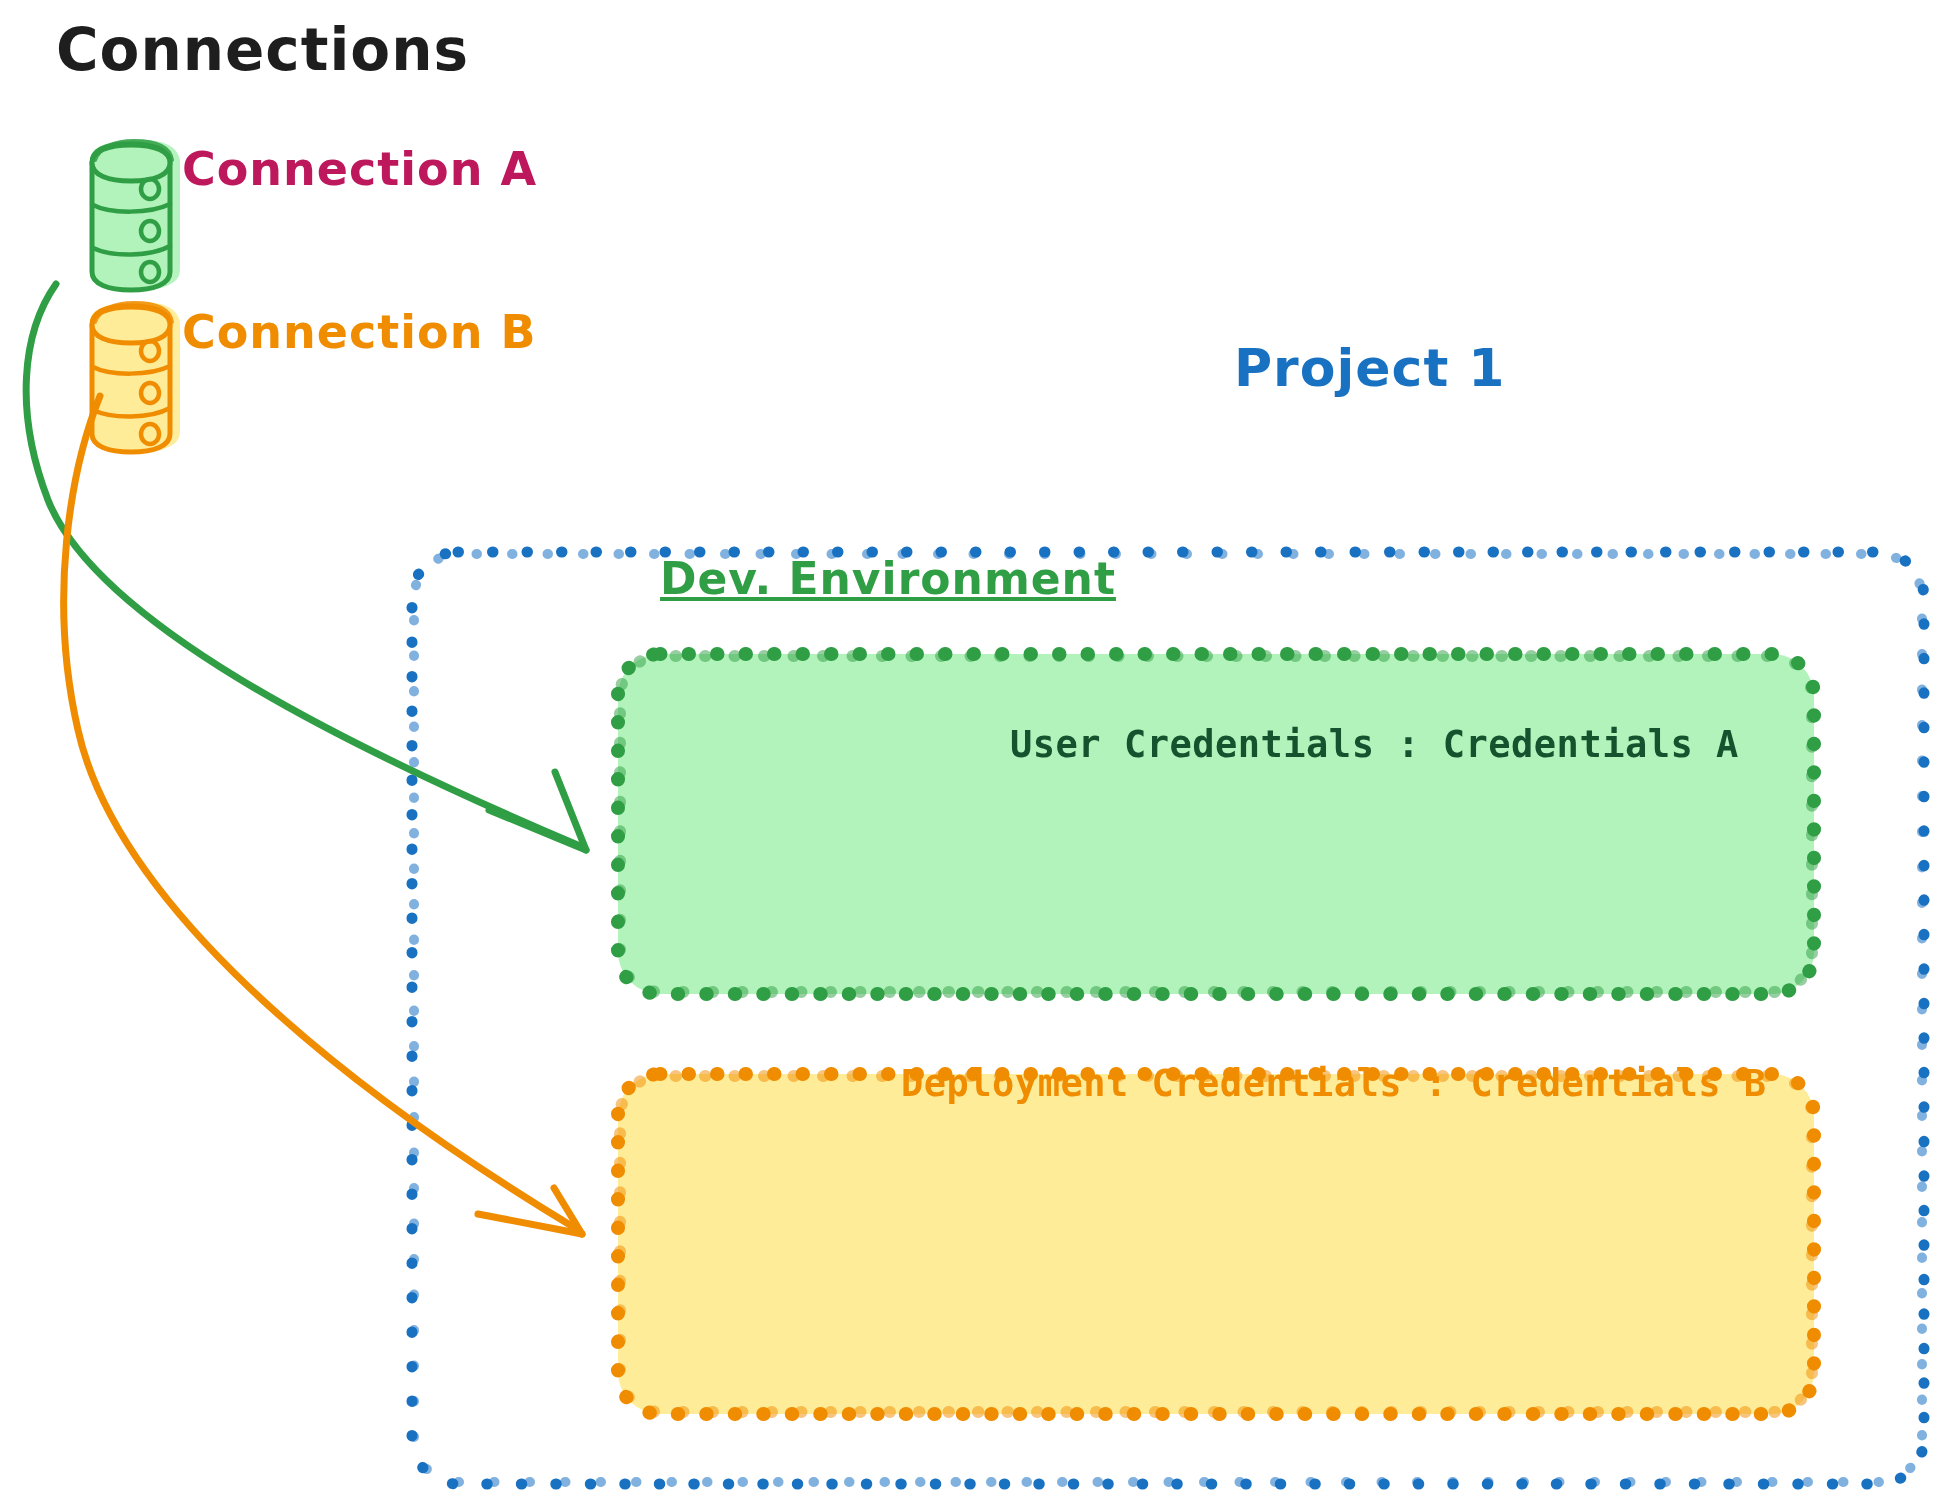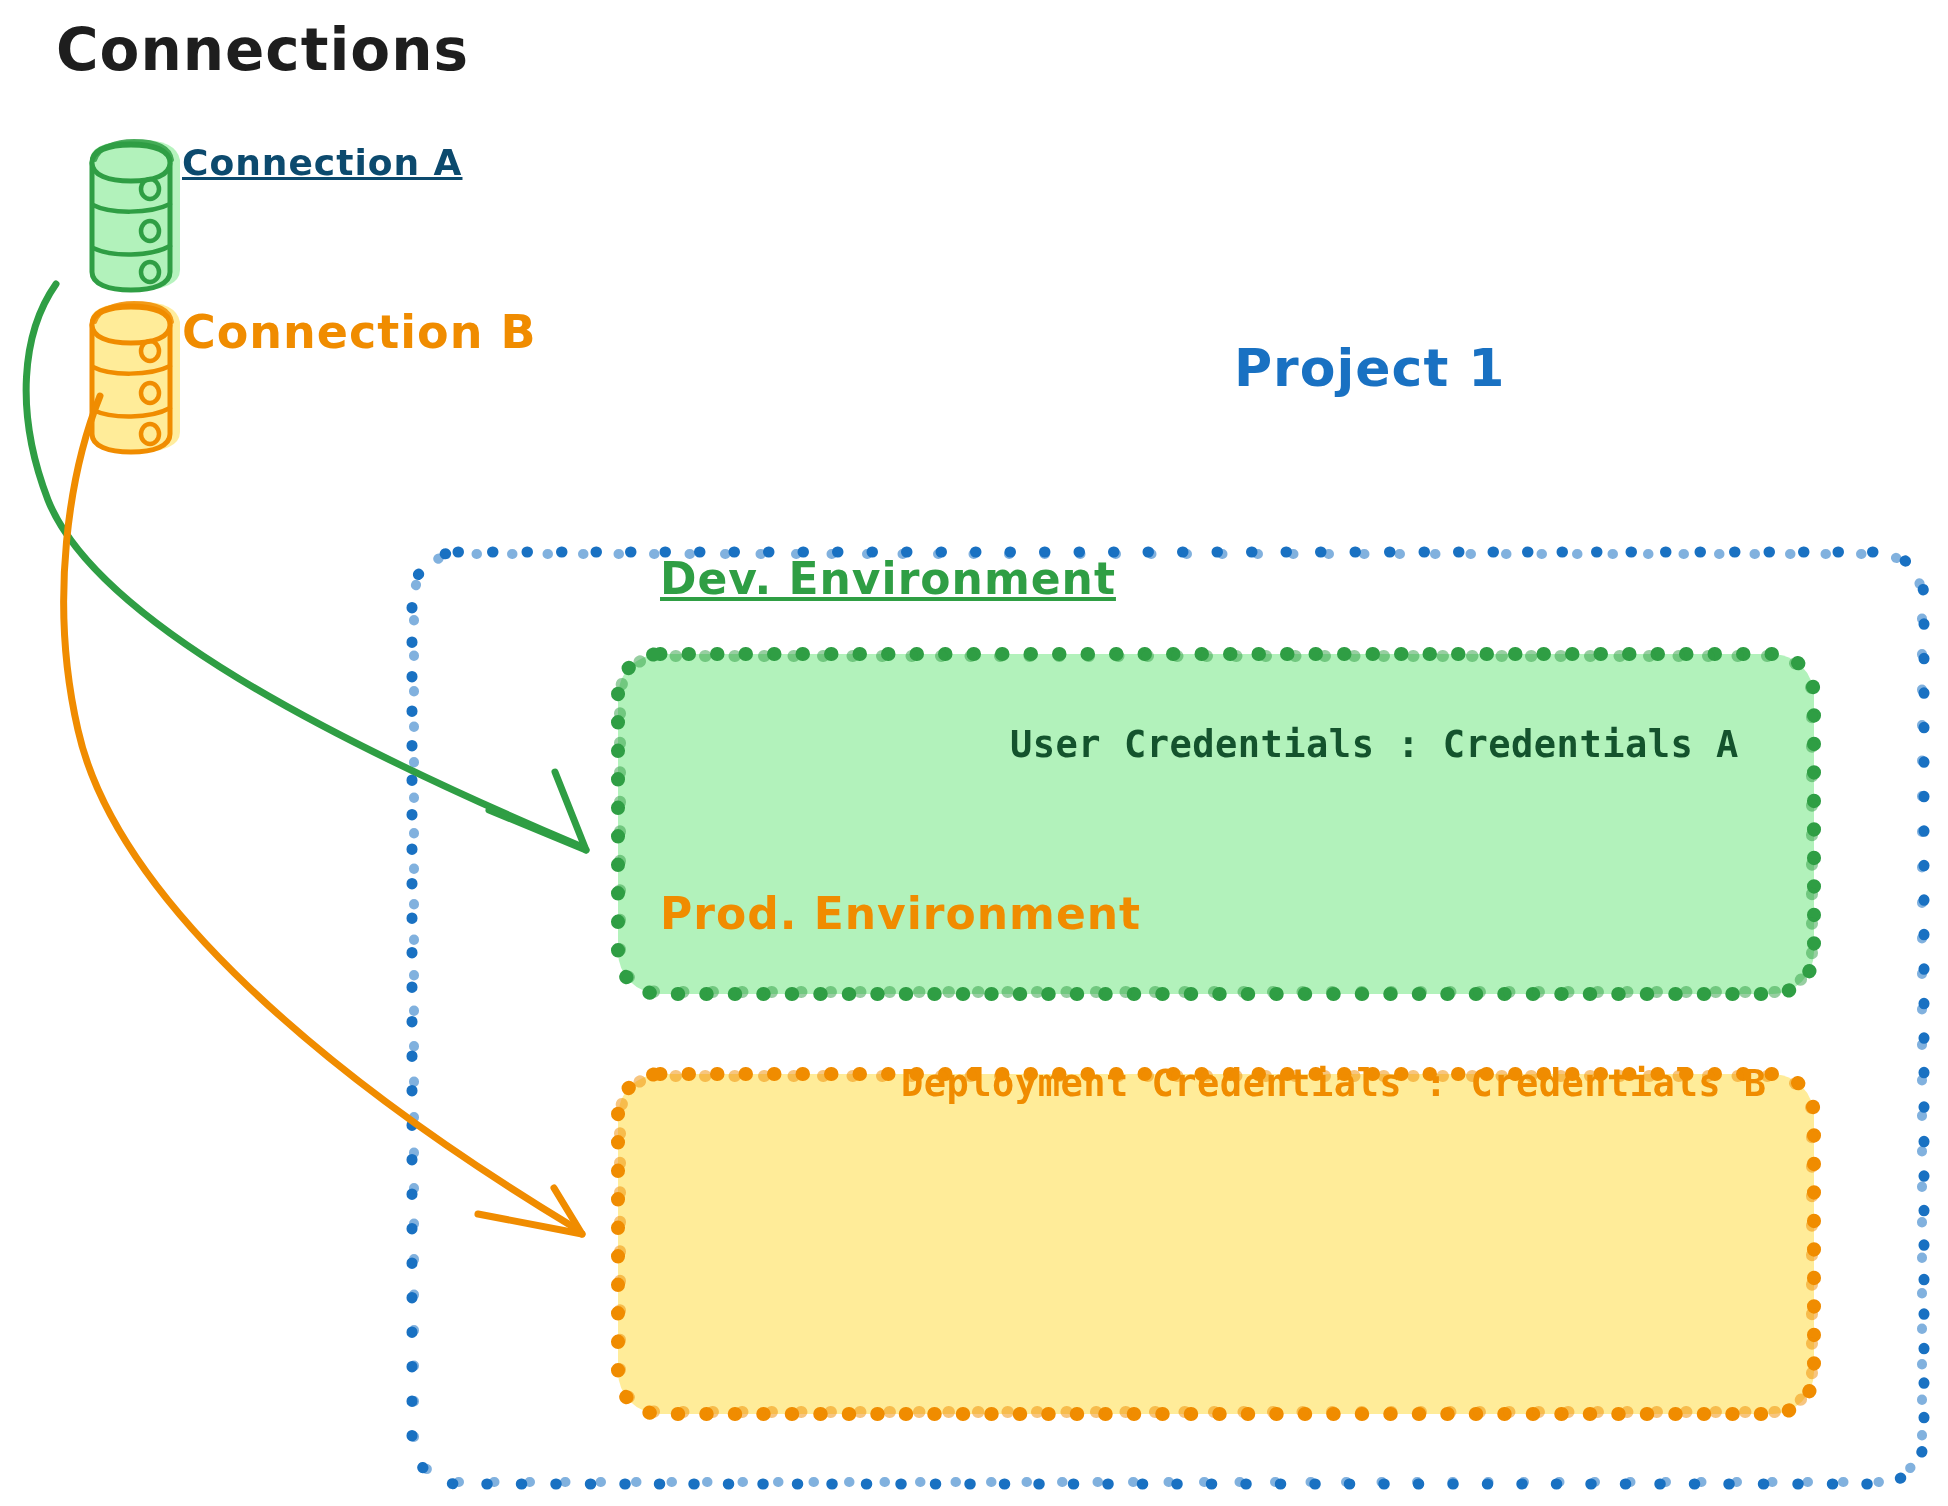--- a/index.html
+++ b/index.html
@@ -45,23 +45,22 @@
   
   #title-connections {
     left: 56px;
     top: 16px;
     font-size: 58px;
     color: #1e1e1e;
   }
   #label-connection-a {
     left: 182px;
     top: 142px;
-    font-size: 36px;
-    color: #0c4a6e;
-    text-decoration: underline;
+    font-size: 46px;
+    color: #be185d;
   }
   #label-connection-b {
     left: 182px;
     top: 305px;
     font-size: 46px;
     color: #f08c00;
   }
   #label-project-1 {
     left: 1234px;
     top: 338px;
@@ -177,17 +176,16 @@
   <div class="hand-text" id="label-connection-a">Connection A</div>
 
   <div class="hand-text" id="label-connection-b">Connection B</div>
 
   <div class="hand-text" id="label-project-1">Project 1</div>
 
   <div class="hand-text" id="label-dev-env">Dev. Environment</div>
 
   <div class="mono-text" id="label-dev-creds">User Credentials : Credentials A</div>
 
-  <div class="hand-text" id="label-prod-env">Prod. Environment</div>
 
   <div class="mono-text" id="label-prod-creds">Deployment Credentials : Credentials B</div>
 
 </div>
 
 </body></html>

